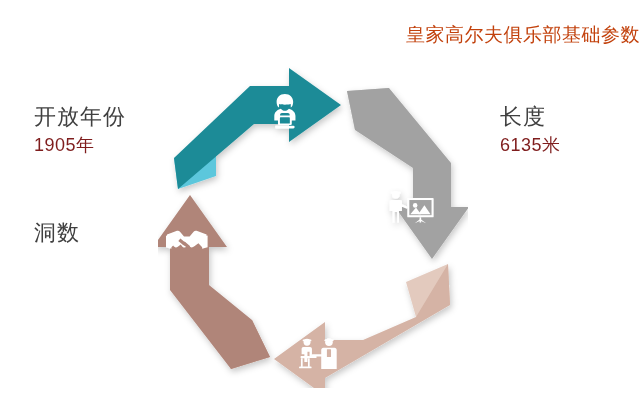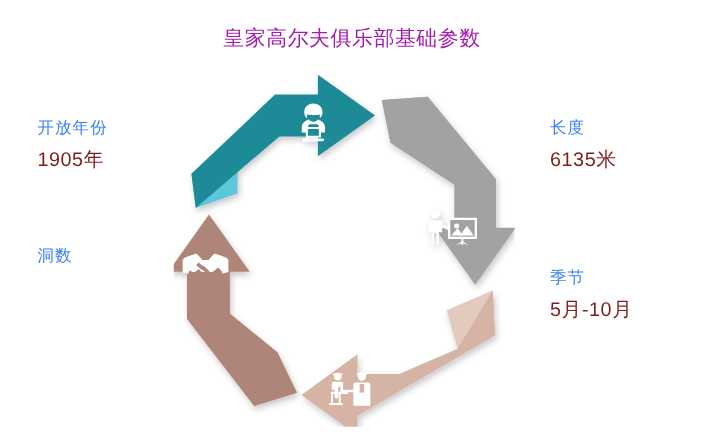--- a/index.html
+++ b/index.html
@@ -23,35 +23,35 @@
     height: 406px;
     background: #ffffff;
   }
 
   
   #page-title {
     position: absolute;
     left: 0;
     top: 22px;
     width: 640px;
-    text-align: center;
+    text-align: right;
     font-size: 19px;
-    color: #a21caf;
+    color: #c2410c;
     letter-spacing: 0.5px;
     white-space: nowrap;
   }
 
   
   .label-block {
     position: absolute;
     white-space: nowrap;
   }
   .label-title {
-    font-size: 15px;
-    color: #3b82f6;
+    font-size: 22px;
+    color: #404040;
     line-height: 26px;
     letter-spacing: 1px;
   }
   .label-value {
     font-size: 18px;
     color: #7f1d1d;
     line-height: 25px;
     letter-spacing: 0.5px;
     margin-top: 3px;
   }
@@ -87,24 +87,20 @@
 
   <div class="label-block" id="label-holes">
     <div class="label-title">洞数</div>
   </div>
 
   <div class="label-block" id="label-length">
     <div class="label-title">长度</div>
     <div class="label-value">6135米</div>
   </div>
 
-  <div class="label-block" id="label-season">
-    <div class="label-title">季节</div>
-    <div class="label-value">5月-10月</div>
-  </div>
 
   <div id="cycle-diagram">
     <svg id="cycle-svg" viewBox="0 0 310 330" xmlns="http://www.w3.org/2000/svg">
       <defs>
         <filter id="softshadow" x="-30%" y="-30%" width="170%" height="170%">
           <feDropShadow dx="1.5" dy="3" stdDeviation="3" flood-color="#000000" flood-opacity="0.22"></feDropShadow>
         </filter>
       </defs>
 
       <g filter="url(#softshadow)">

